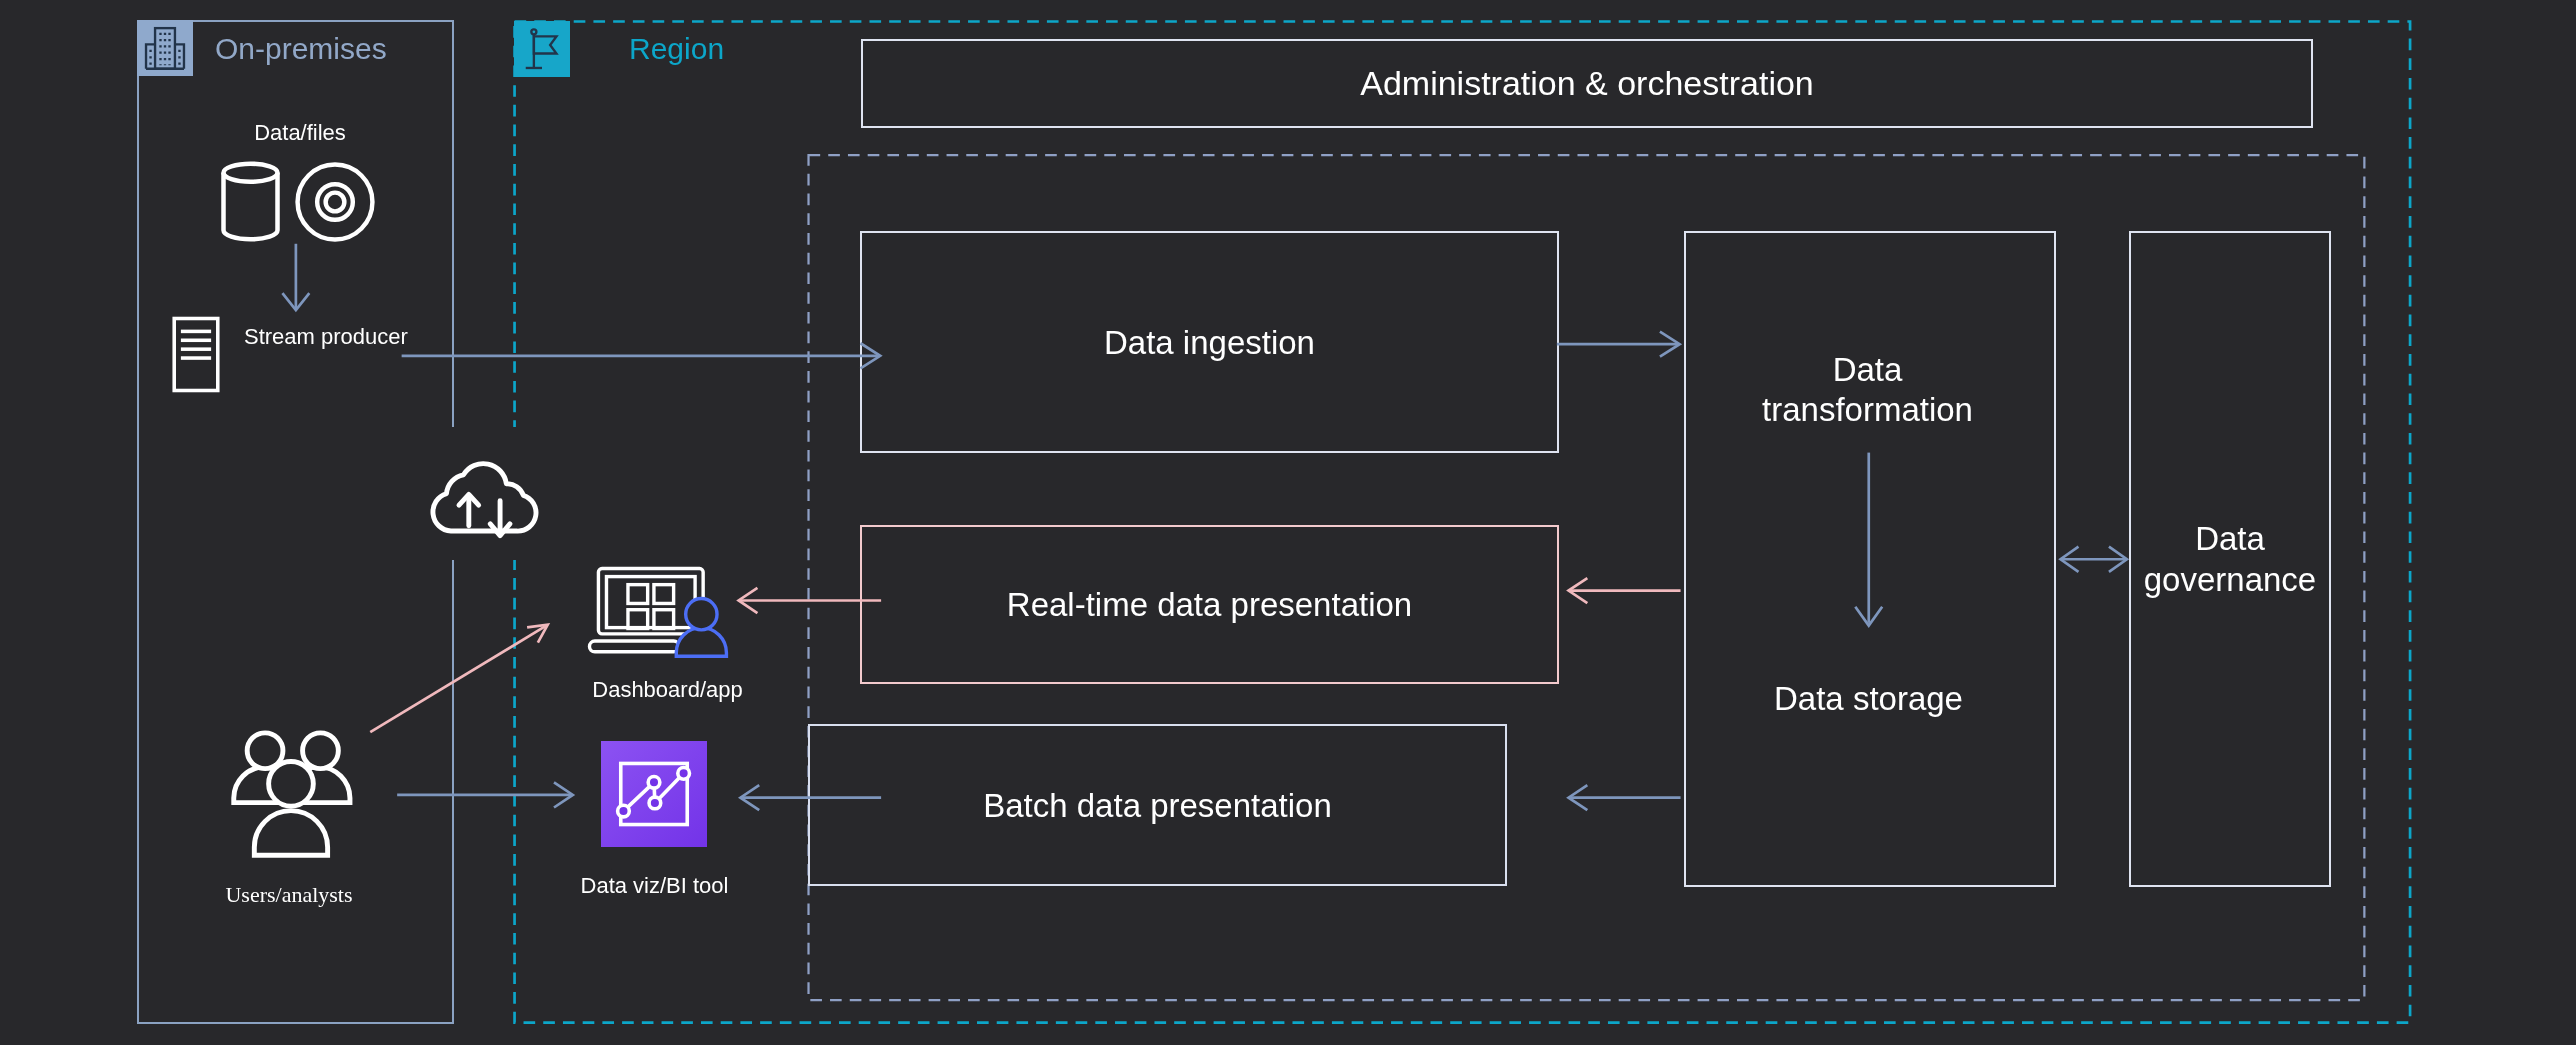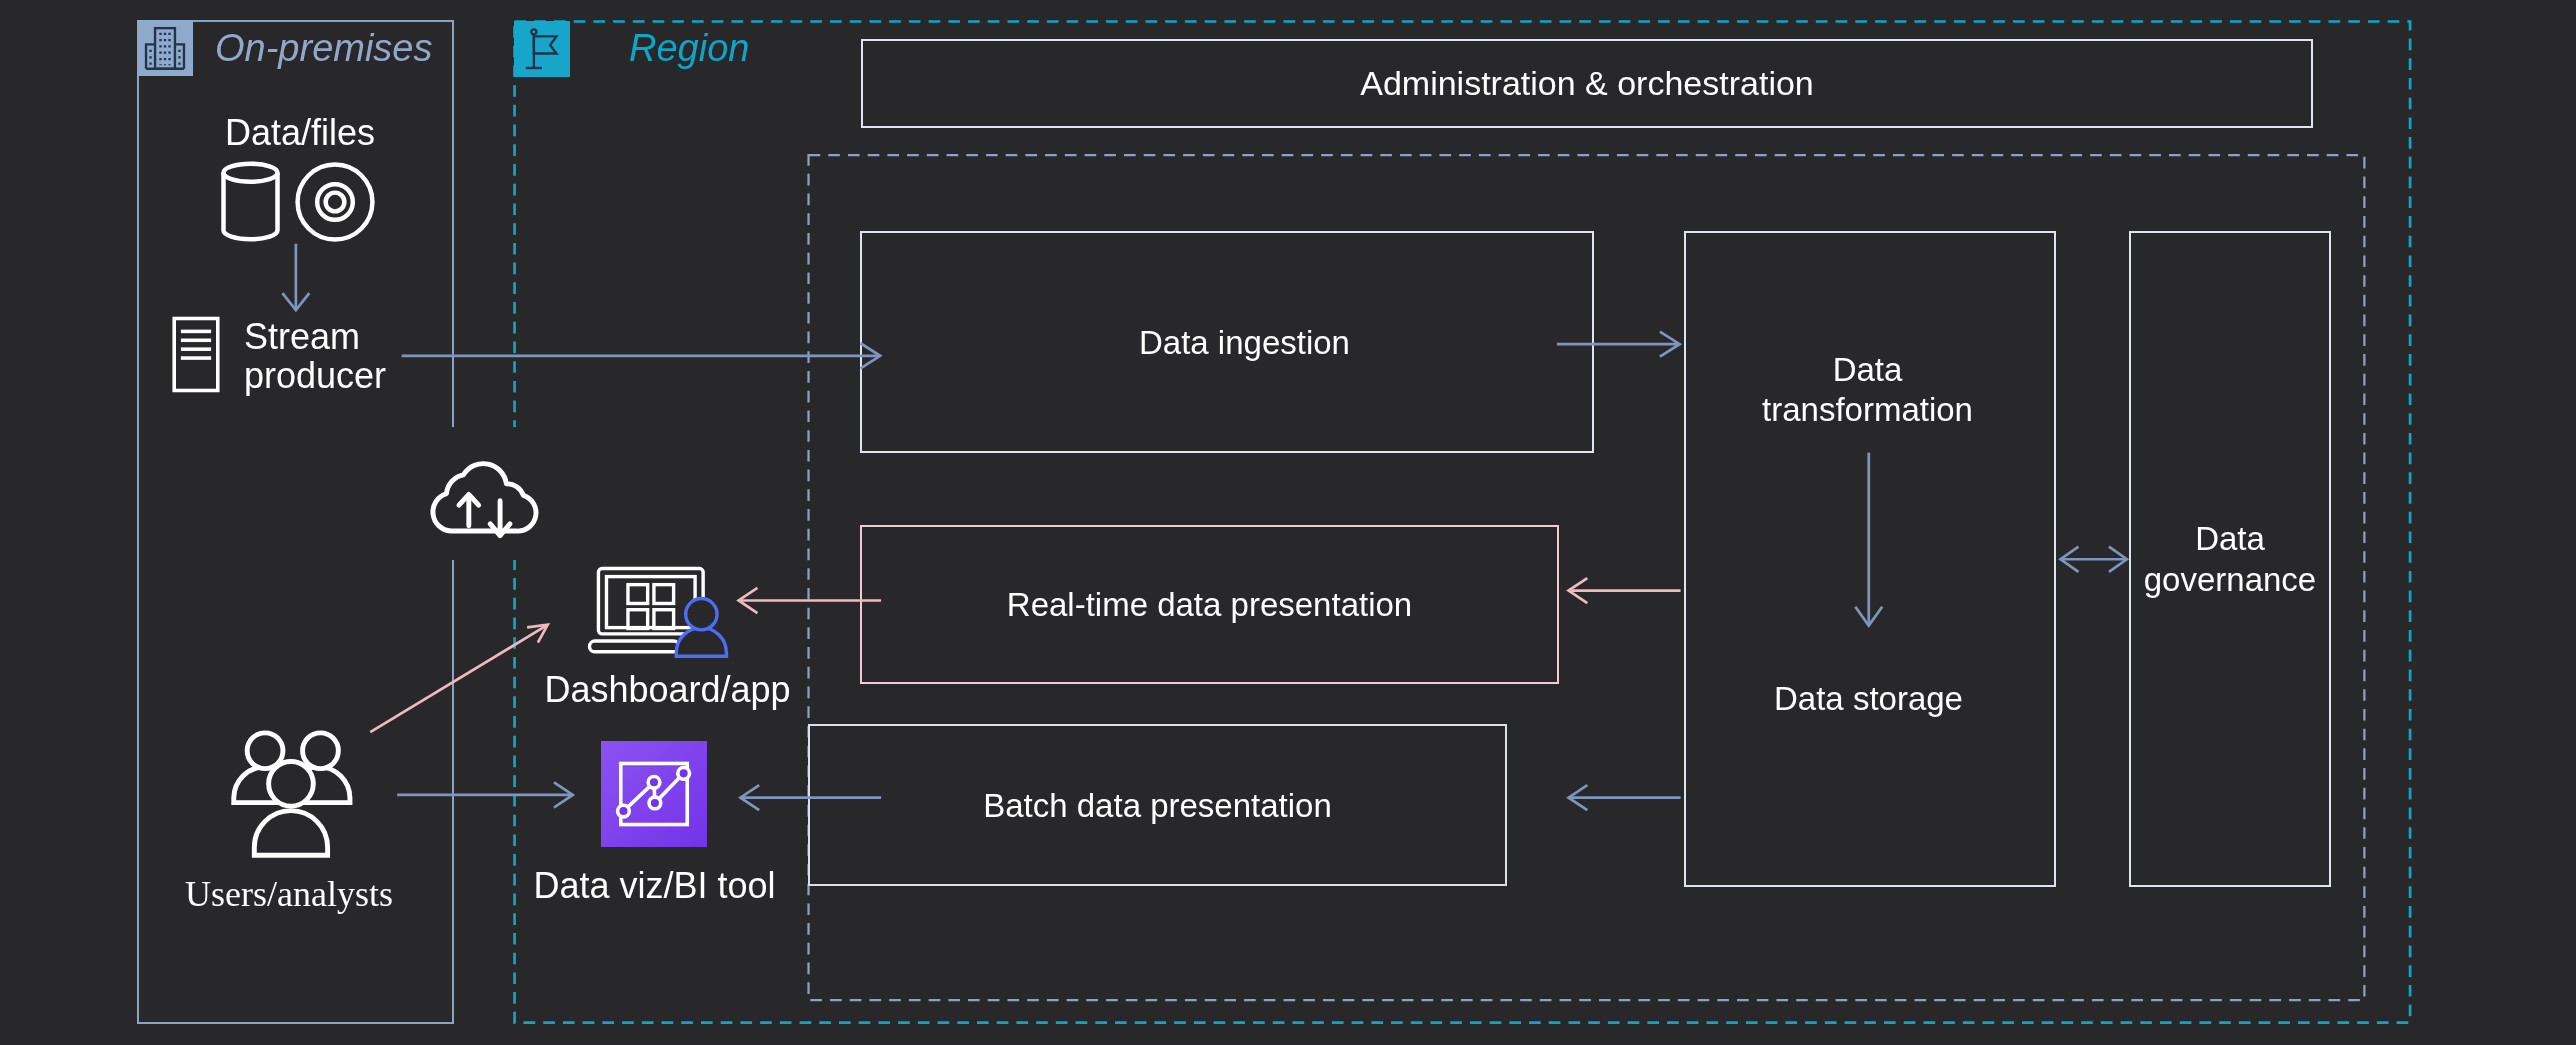--- a/index.html
+++ b/index.html
@@ -1,24 +1,24 @@
 <!DOCTYPE html>
 <html style="--bg: #28282b; --white: #ffffff; --onpremborder: #8ba2c2; --onpremlabel: #92a8c8; --onpremsquare: #8fa9cc; --cyan: #0ca6c9; --cyansquare: #17a6c9; --boxborder: #dfe4f1; --pinkborder: #f3cacd; --batchborder: #d9dfef; --peri: #8fa0c5; --slate: #7e96bd; --pink: #f0b9bd; --personblue: #4c6ef5; --purple1: #8c52f2; --purple2: #7333e8; --iconink: #22344a;font-size:14.3px"><head>
 <meta charset="utf-8">
 <style>
   html,body{margin:0;padding:0;background:var(--bg,#28282b);}
   body{width:2576px;height:1045px;overflow:hidden;position:relative;
        font-family:"Liberation Sans",sans-serif;color:#ffffff;}
   .abs{position:absolute;}
   .canvas{position:absolute;left:0;top:0;width:2576px;height:1045px;}
-  .group-label{font-size:38px;display:flex;align-items:center;font-style:italic;}
+  .group-label{font-size:30px;display:flex;align-items:center;}
   .hdr-square{width:56px;height:56px;display:flex;align-items:center;justify-content:center;}
   .pbox{position:absolute;border:2.7px solid var(--boxborder);display:flex;align-items:center;justify-content:center;}
   .pbox .lbl{font-size:33px;text-align:center;line-height:41px;}
-  .icon-label{font-size:36px;text-align:center;line-height:39px;}
+  .icon-label{font-size:22px;text-align:center;line-height:39px;}
   svg{display:block;}
   .onprem-border{position:absolute;border:2.7px solid var(--onpremborder);}
   #cloud-wrap{background:var(--bg);display:flex;align-items:center;justify-content:center;}
 </style>
 </head>
 <body>
 
 <div class="onprem-border" style="left:137px;top:20px;width:313px;height:1000px;"></div>
 
 <svg class="canvas" width="2576" height="1045" viewBox="0 0 2874 1166">
@@ -54,21 +54,21 @@
       <path d="M13 52 H31"></path>
     </g>
   </svg>
 </div>
 <div class="abs group-label" style="left:589px;top:28px;height:41px;color:var(--cyan);margin-left:40px;">Region</div>
 
 <div class="pbox" style="left:861px;top:39px;width:1448px;height:85px;">
   <div class="lbl" style="font-size:34px;">Administration &amp; orchestration</div>
 </div>
 
-<div class="pbox" style="left:860px;top:231px;width:695px;height:218px;padding-left:35px;">
+<div class="pbox" style="left:860px;top:231px;width:695px;height:218px;">
   <div class="lbl">Data ingestion</div>
 </div>
 
 <div class="pbox" style="left:860px;top:525px;width:695px;height:155px;border-color:var(--pinkborder);">
   <div class="lbl">Real-time data presentation</div>
 </div>
 
 <div class="pbox" style="left:808px;top:724px;width:695px;height:158px;border-color:var(--batchborder);">
   <div class="lbl">Batch data presentation</div>
 </div>

